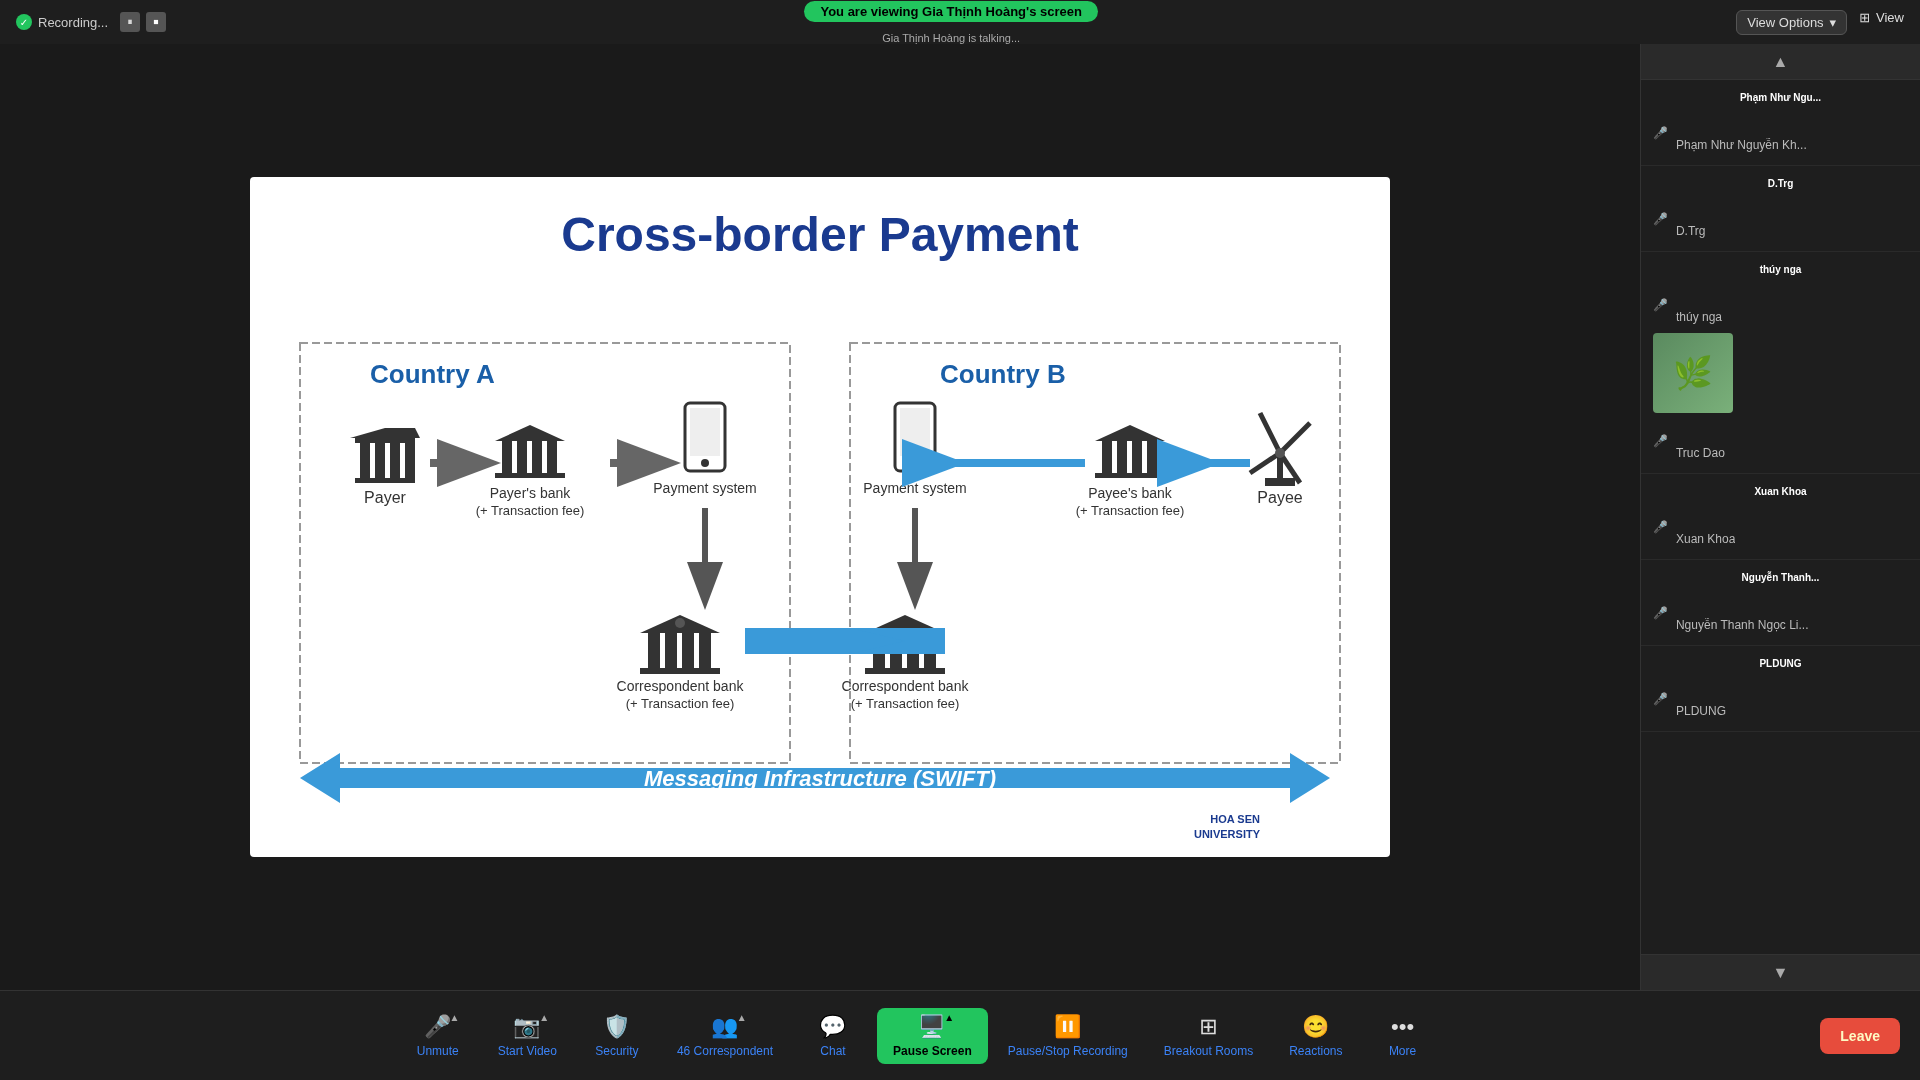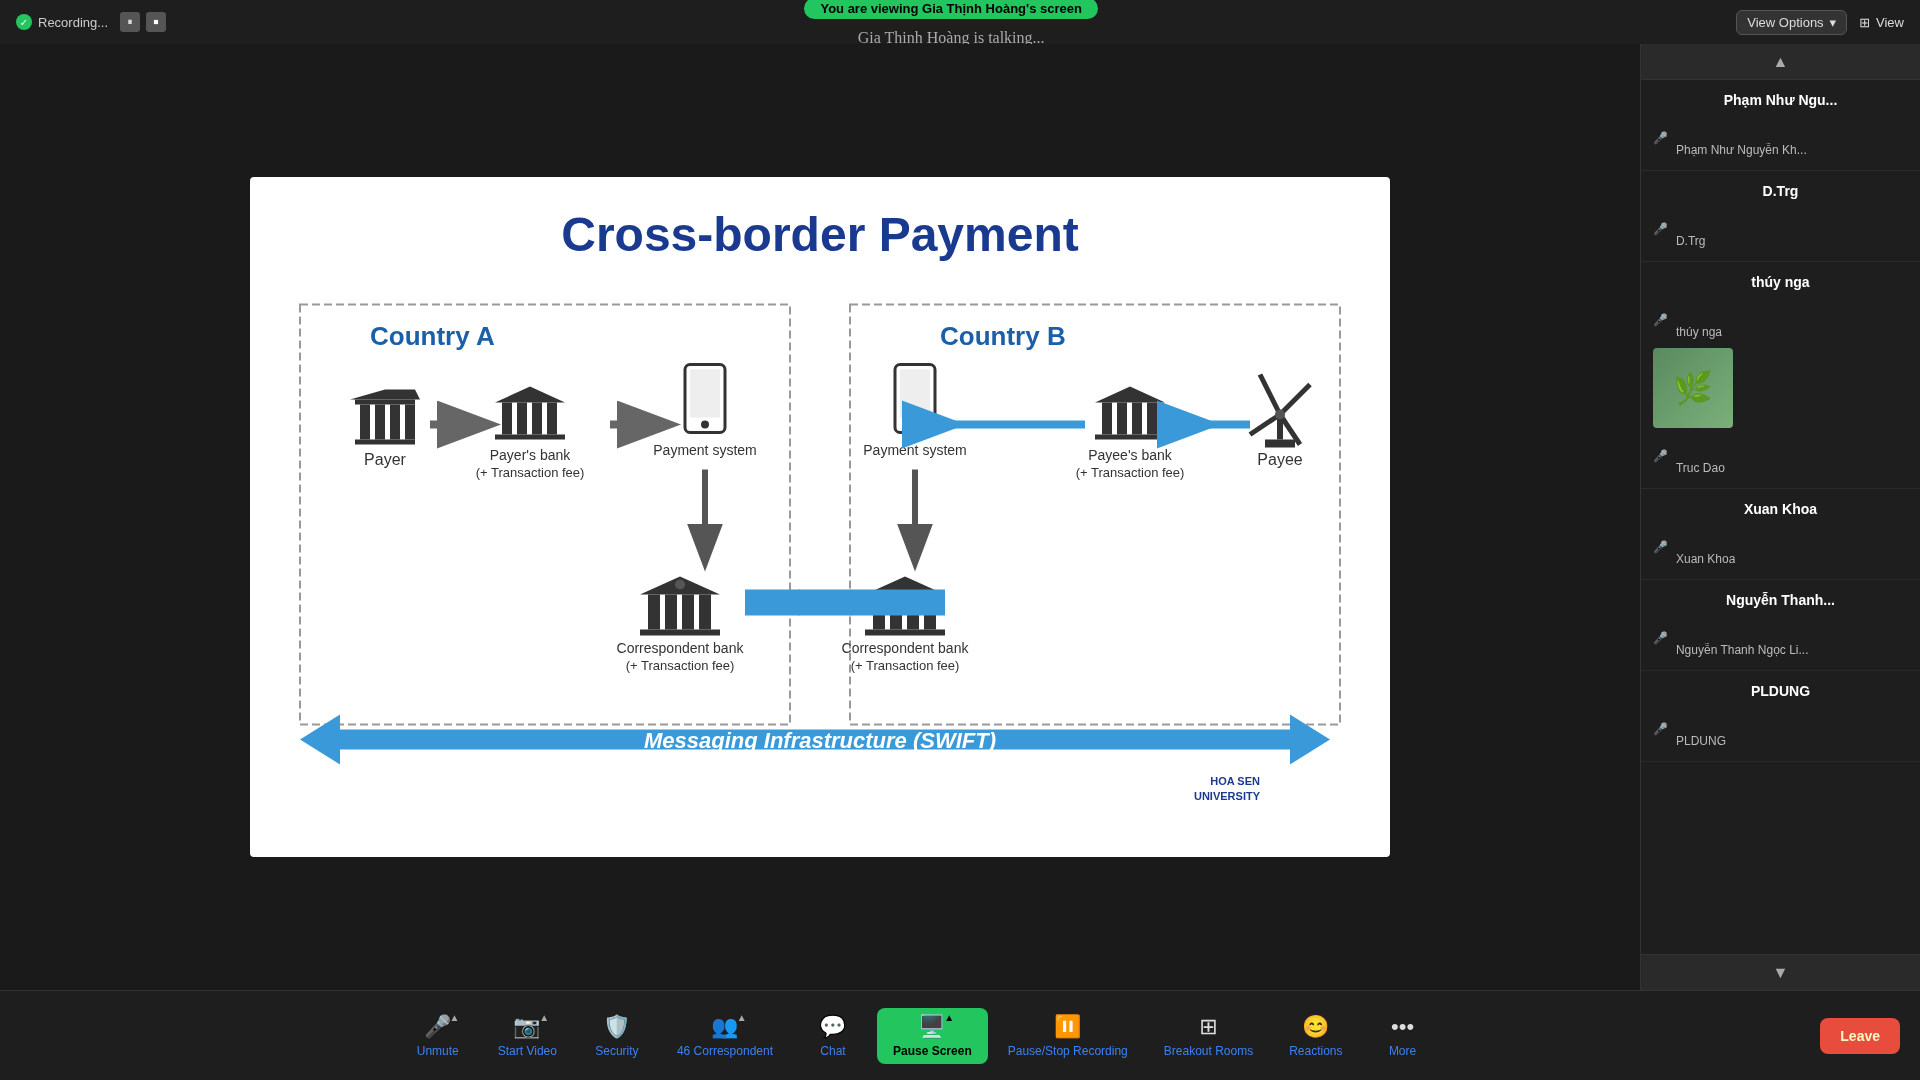--- a/index.html
+++ b/index.html
@@ -75,27 +75,26 @@
     .viewing-banner {
       background: #22c55e;
       color: #000;
       padding: 3px 16px;
       border-radius: 12px;
       font-size: 13px;
       font-weight: 600;
     }
     .talking-text {
       color: #aaa;
-      font-size: 16px;
-      font-family: Liberation Serif, serif;
+      font-size: 11px;
     }
 
     .top-bar-right {
       display: flex;
-      align-items: center;
+      align-items: flex-start;
       gap: 12px;
     }
     .view-options-btn {
       display: flex;
       align-items: center;
       gap: 6px;
       background: #333;
       border: 1px solid #555;
       border-radius: 6px;
       padding: 4px 10px;
@@ -131,20 +130,21 @@
       position: relative;
     }
 
     .slide-content {
       width: 100%;
       height: 100%;
       padding: 30px 40px;
       display: flex;
       flex-direction: column;
       align-items: center;
+      gap: 39px;
     }
 
     .slide-title {
       color: #1a3a8f;
       font-size: 48px;
       font-weight: 700;
       text-align: center;
       margin-bottom: 30px;
     }
 
@@ -194,21 +194,21 @@
     .participants-list::-webkit-scrollbar { width: 4px; }
     .participants-list::-webkit-scrollbar-thumb { background: #444; border-radius: 2px; }
 
     .participant-group {
       border-bottom: 1px solid #2a2a2a;
       padding: 8px 0 10px 0;
     }
 
     .participant-name-header {
       color: #fff;
-      font-size: 14px;
+      font-size: 10px;
       font-weight: 600;
       text-align: center;
       padding: 4px 12px;
       margin-bottom: 4px;
     }
 
     .participant-row {
       display: flex;
       align-items: center;
       padding: 3px 12px;

